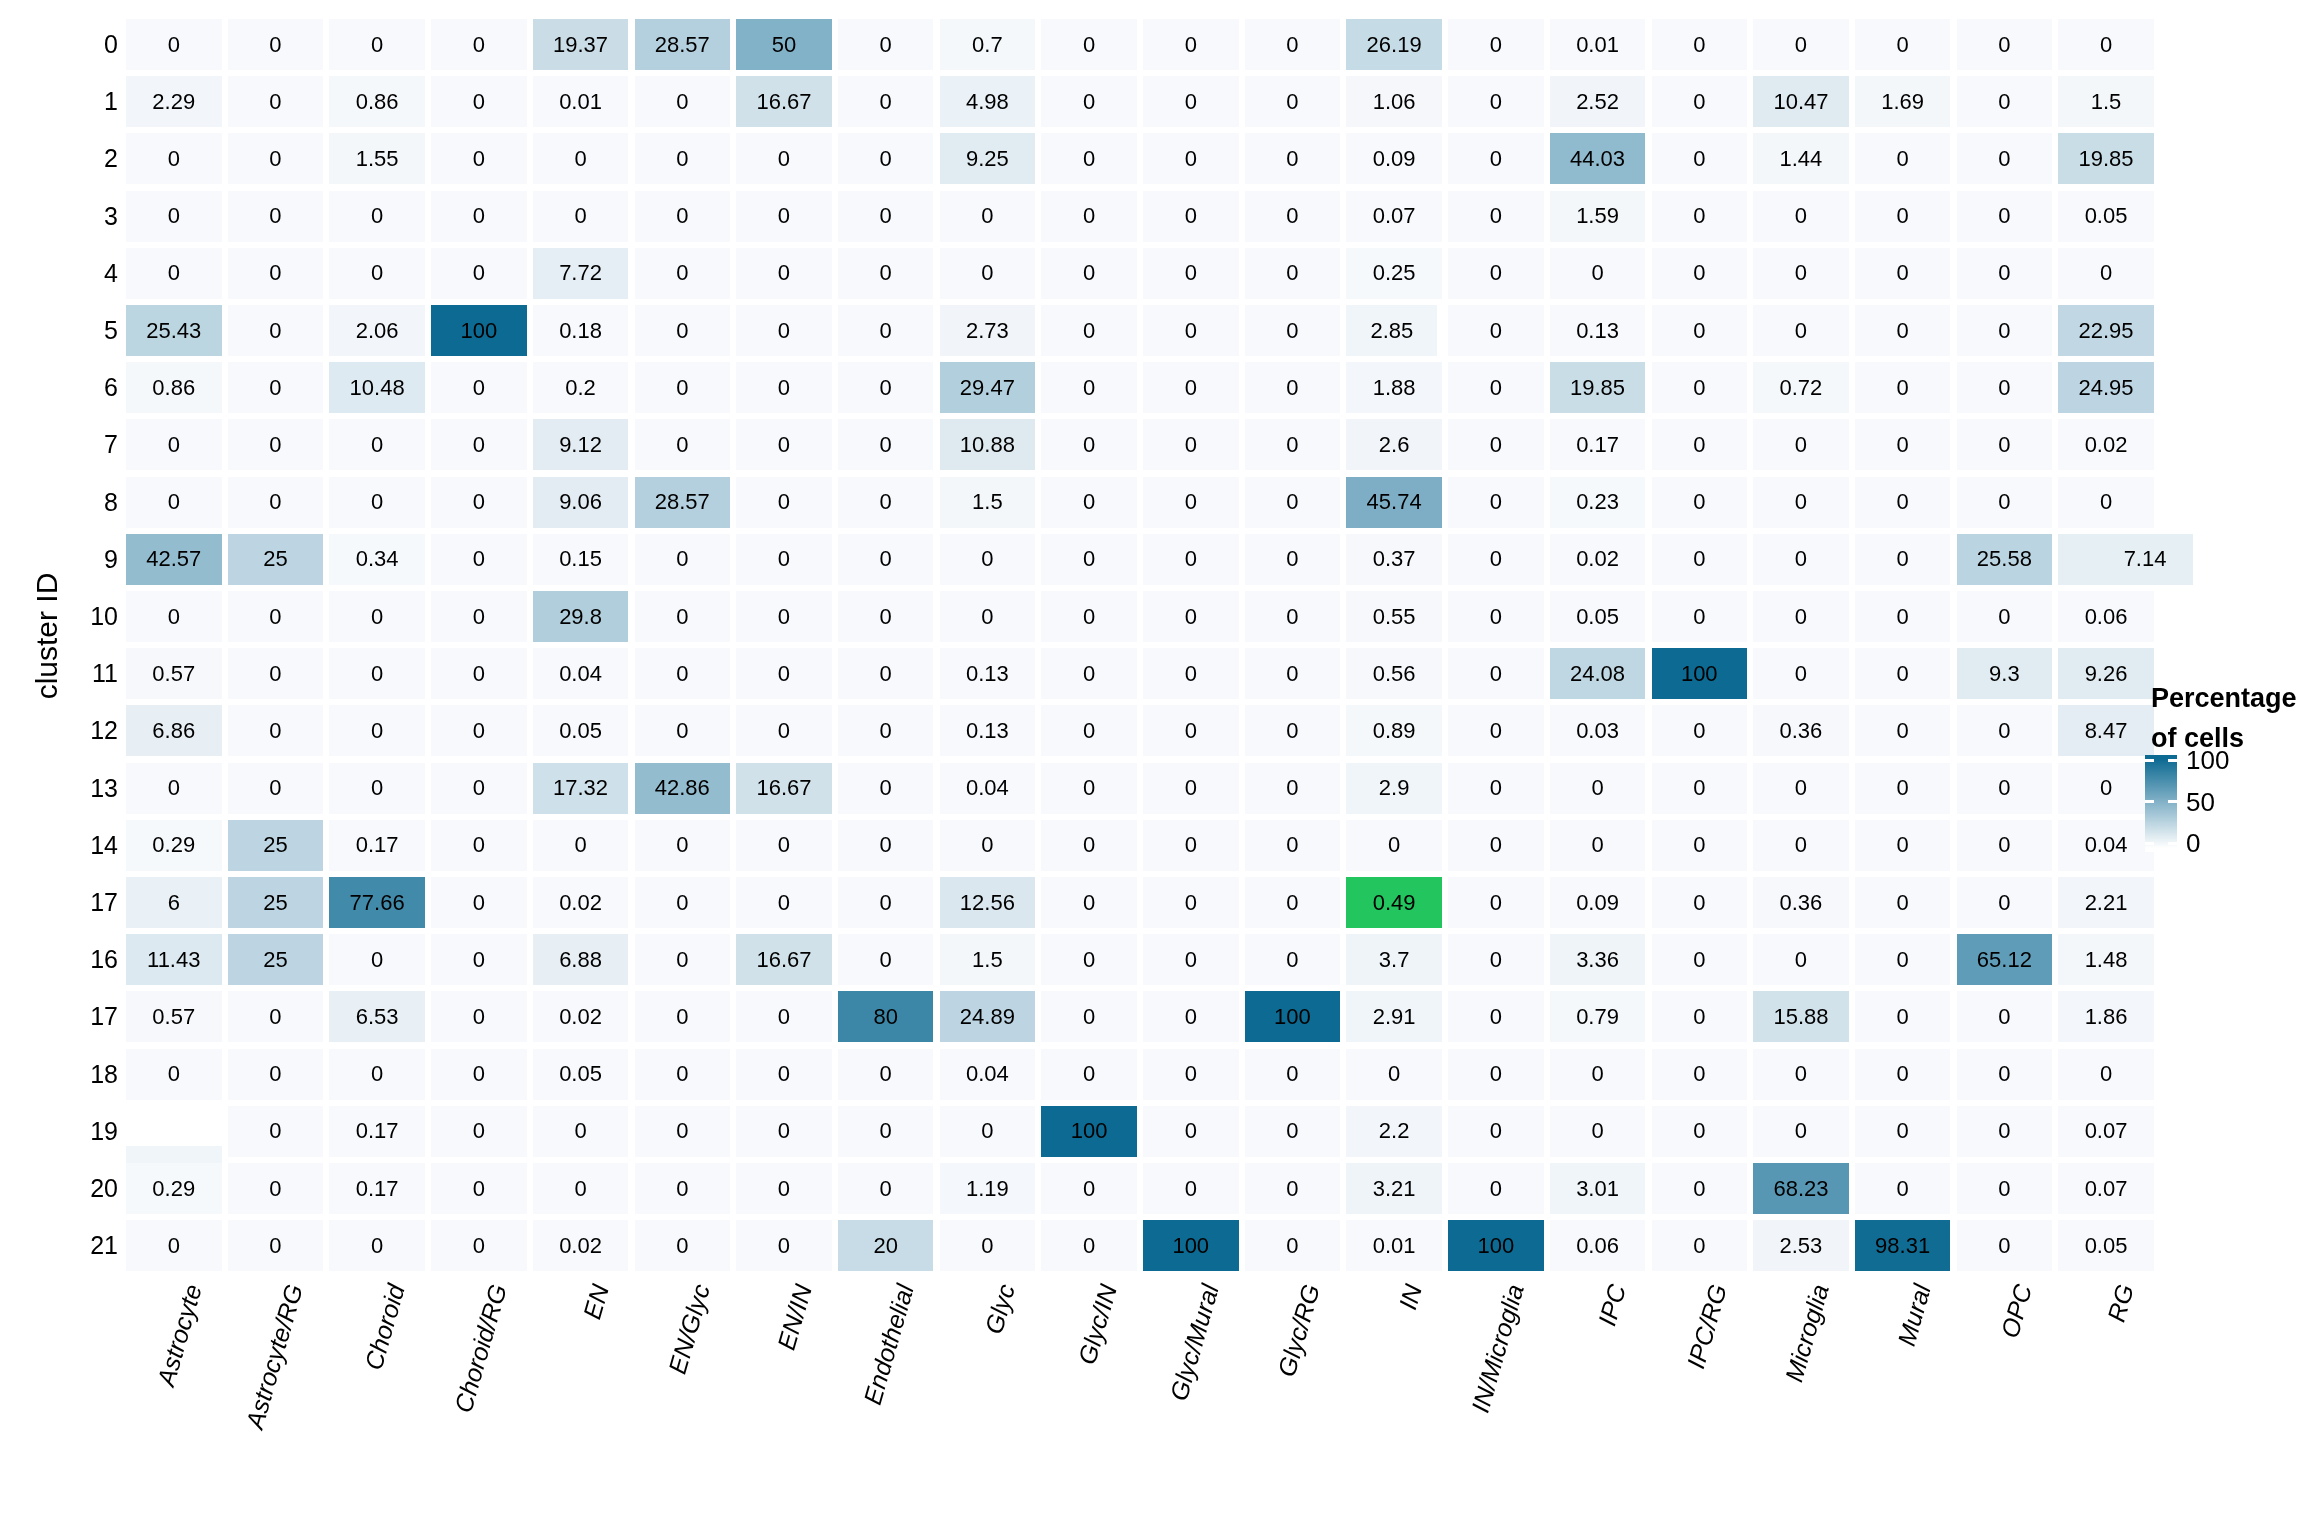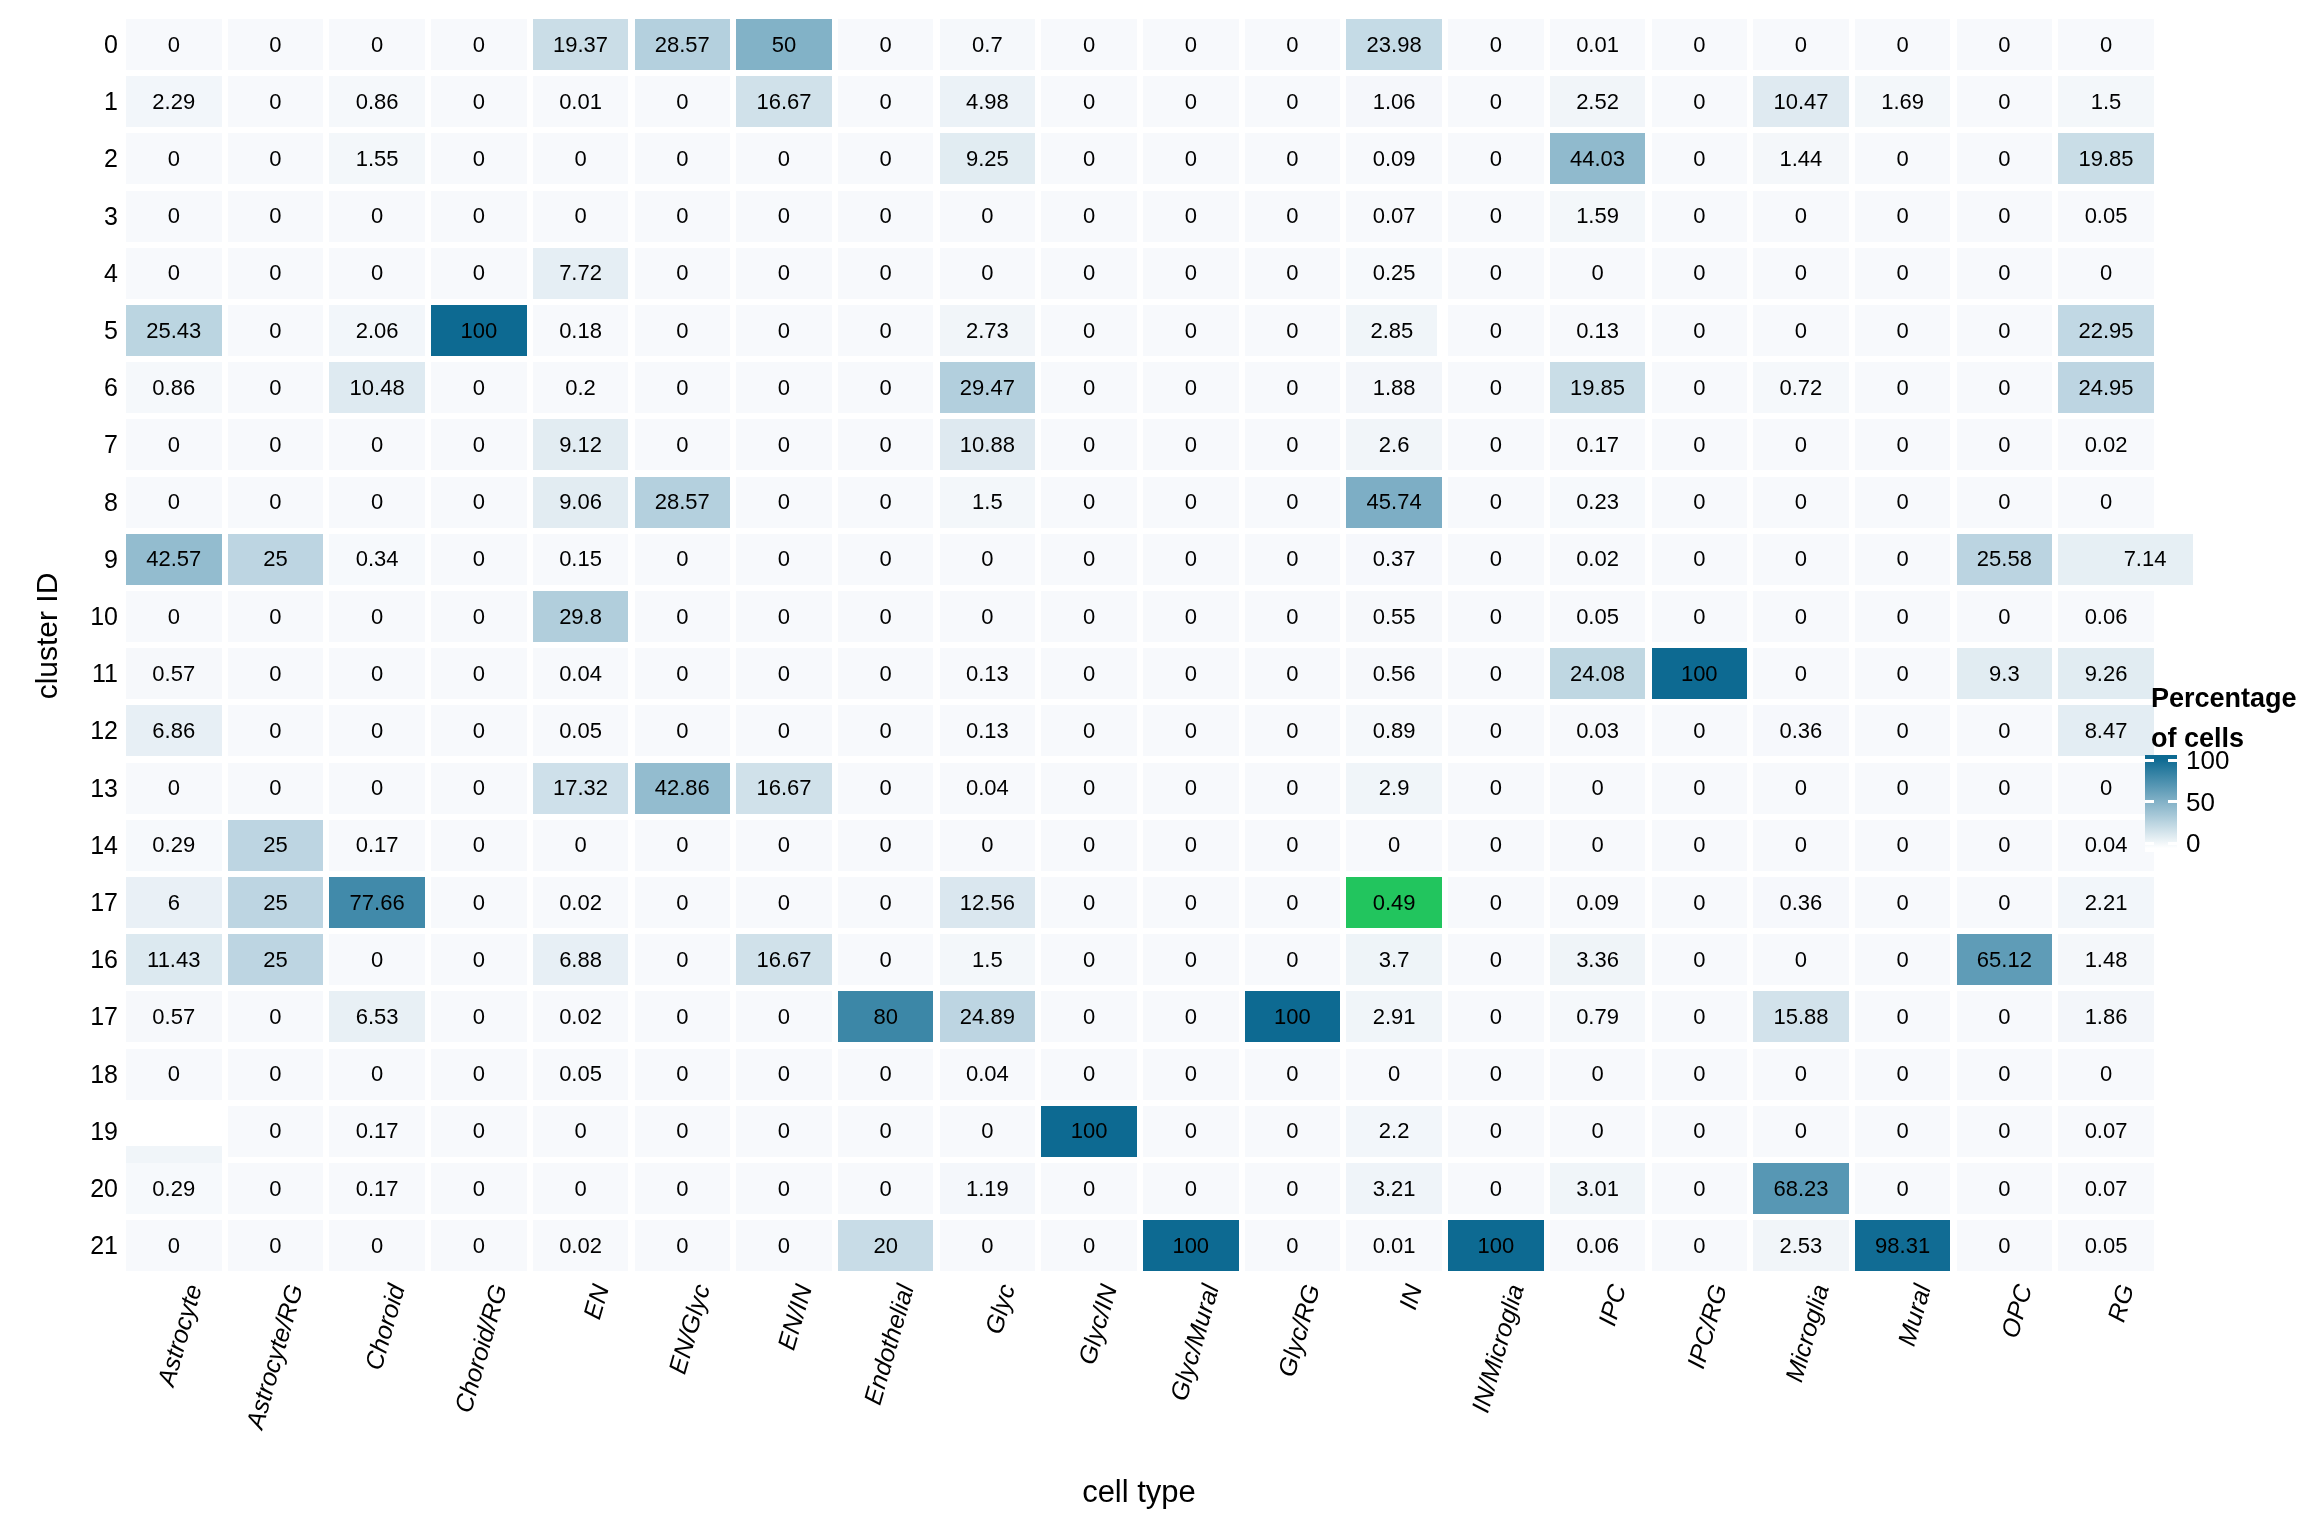--- a/index.html
+++ b/index.html
@@ -49,21 +49,21 @@
       <div class="cell" style="left: 329.4px; top: 19px; width: 95.5px; height: 51px; background: rgb(247, 249, 252);">0</div>
       <div class="cell" style="left: 431.1px; top: 19px; width: 95.5px; height: 51px; background: rgb(247, 249, 252);">0</div>
       <div class="cell" style="left: 532.8px; top: 19px; width: 95.5px; height: 51px; background: rgb(202, 221, 231);">19.37</div>
       <div class="cell" style="left: 634.5px; top: 19px; width: 95.5px; height: 51px; background: rgb(180, 208, 222);">28.57</div>
       <div class="cell" style="left: 736.2px; top: 19px; width: 95.5px; height: 51px; background: rgb(130, 178, 199);">50</div>
       <div class="cell" style="left: 837.9px; top: 19px; width: 95.5px; height: 51px; background: rgb(247, 249, 252);">0</div>
       <div class="cell" style="left: 939.6px; top: 19px; width: 95.5px; height: 51px; background: rgb(245, 248, 251);">0.7</div>
       <div class="cell" style="left: 1041.3px; top: 19px; width: 95.5px; height: 51px; background: rgb(247, 249, 252);">0</div>
       <div class="cell" style="left: 1143px; top: 19px; width: 95.5px; height: 51px; background: rgb(247, 249, 252);">0</div>
       <div class="cell" style="left: 1244.7px; top: 19px; width: 95.5px; height: 51px; background: rgb(247, 249, 252);">0</div>
-      <div class="cell" style="left: 1346.4px; top: 19px; width: 95.5px; height: 51px; background: rgb(197, 219, 230);">23.98</div>
+      <div class="cell" style="left: 1346.4px; top: 19px; width: 95.5px; height: 51px; background: rgb(197, 219, 230);">26.19</div>
       <div class="cell" style="left: 1448.1px; top: 19px; width: 95.5px; height: 51px; background: rgb(247, 249, 252);">0</div>
       <div class="cell" style="left: 1549.8px; top: 19px; width: 95.5px; height: 51px; background: rgb(247, 249, 252);">0.01</div>
       <div class="cell" style="left: 1651.5px; top: 19px; width: 95.5px; height: 51px; background: rgb(247, 249, 252);">0</div>
       <div class="cell" style="left: 1753.2px; top: 19px; width: 95.5px; height: 51px; background: rgb(247, 249, 252);">0</div>
       <div class="cell" style="left: 1854.9px; top: 19px; width: 95.5px; height: 51px; background: rgb(247, 249, 252);">0</div>
       <div class="cell" style="left: 1956.6px; top: 19px; width: 95.5px; height: 51px; background: rgb(247, 249, 252);">0</div>
       <div class="cell" style="left: 2058.3px; top: 19px; width: 95.5px; height: 51px; background: rgb(247, 249, 252);">0</div>
       <div class="rowlab" style="left: 40px; width: 78px; top: 76.2px;">1</div>
       <div class="cell" style="left: 126px; top: 76.2px; width: 95.5px; height: 51px; background: rgb(242, 246, 250);">2.29</div>
       <div class="cell" style="left: 227.7px; top: 76.2px; width: 95.5px; height: 51px; background: rgb(247, 249, 252);">0</div>
@@ -521,21 +521,20 @@
       <div class="collab" style="left: 1221.85px; top: 1281.2px;">IN/Microglia</div>
       <div class="collab" style="left: 1323.55px; top: 1281.2px;">IPC</div>
       <div class="collab" style="left: 1425.25px; top: 1281.2px;">IPC/RG</div>
       <div class="collab" style="left: 1526.95px; top: 1281.2px;">Microglia</div>
       <div class="collab" style="left: 1628.65px; top: 1281.2px;">Mural</div>
       <div class="collab" style="left: 1730.35px; top: 1281.2px;">OPC</div>
       <div class="collab" style="left: 1832.05px; top: 1281.2px;">RG</div>
     </div>
 
   <div class="axis-title-y">cluster ID</div>
-  <div class="axis-title-x">cell type</div>
 
   <div class="legend-title">
     <div>Percentage</div>
     <div>of cells</div>
   </div>
   <div class="legend-bar" id="legend-bar"></div>
   <div id="legend-ticks">
       <div class="legend-dash" style="left: 2145px; top: 758.5px;"></div>
       <div class="legend-dash" style="left: 2168px; top: 758.5px;"></div>
       <div class="legend-tick-label" style="top: 745px;">100</div>

